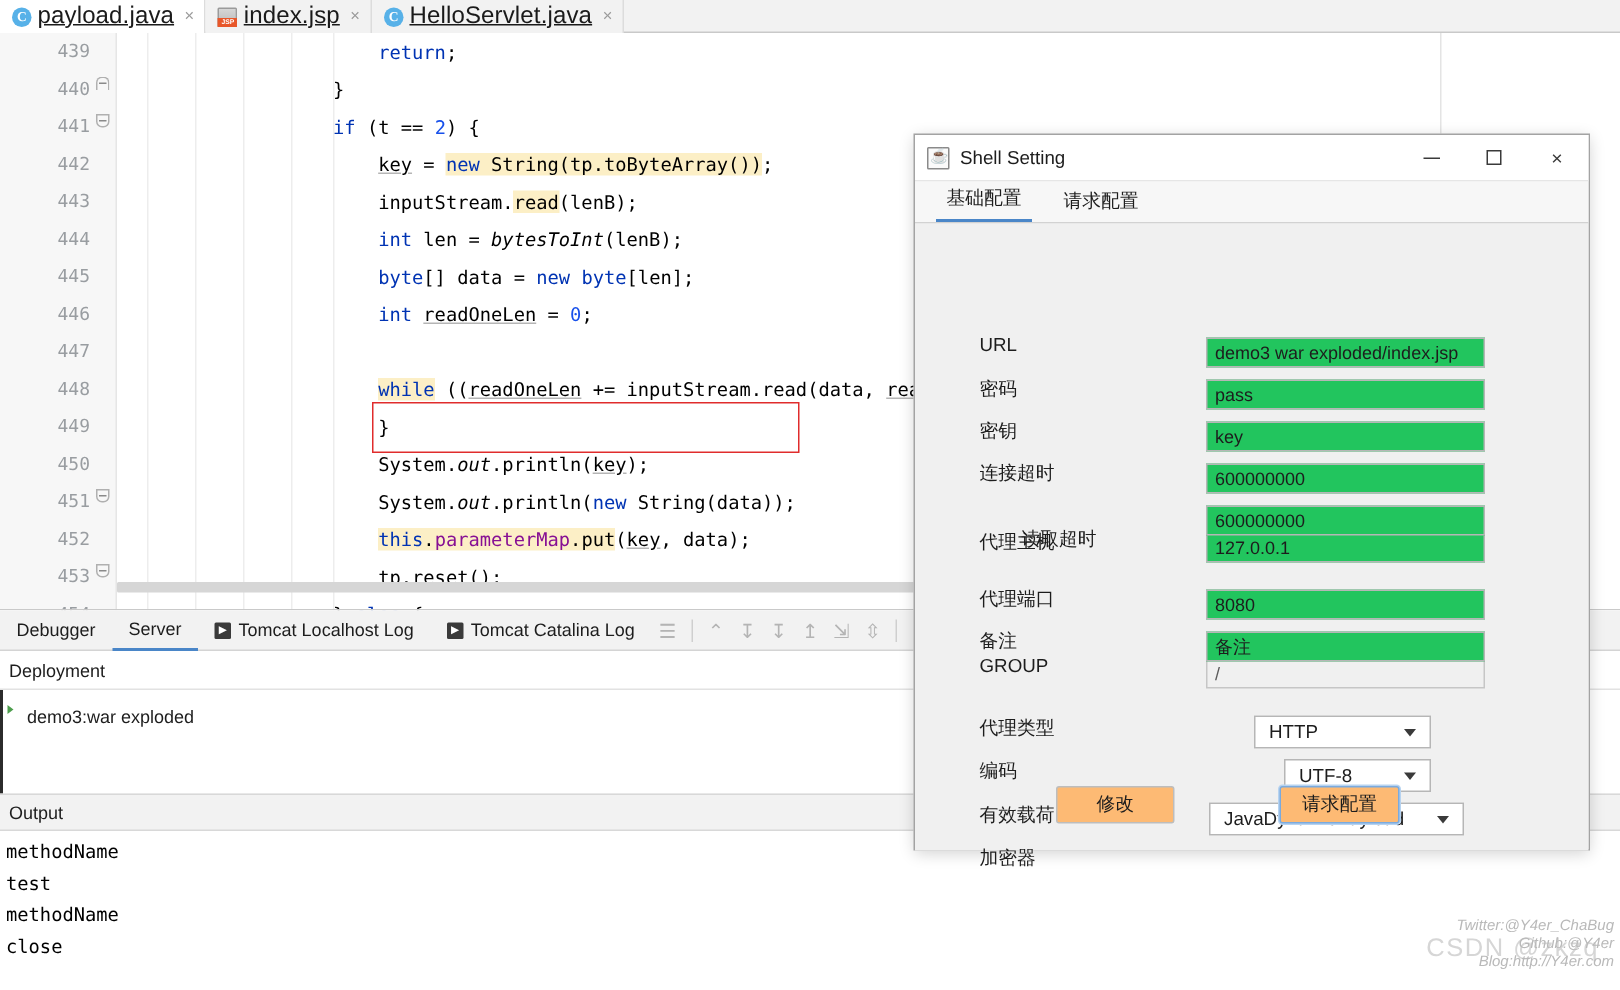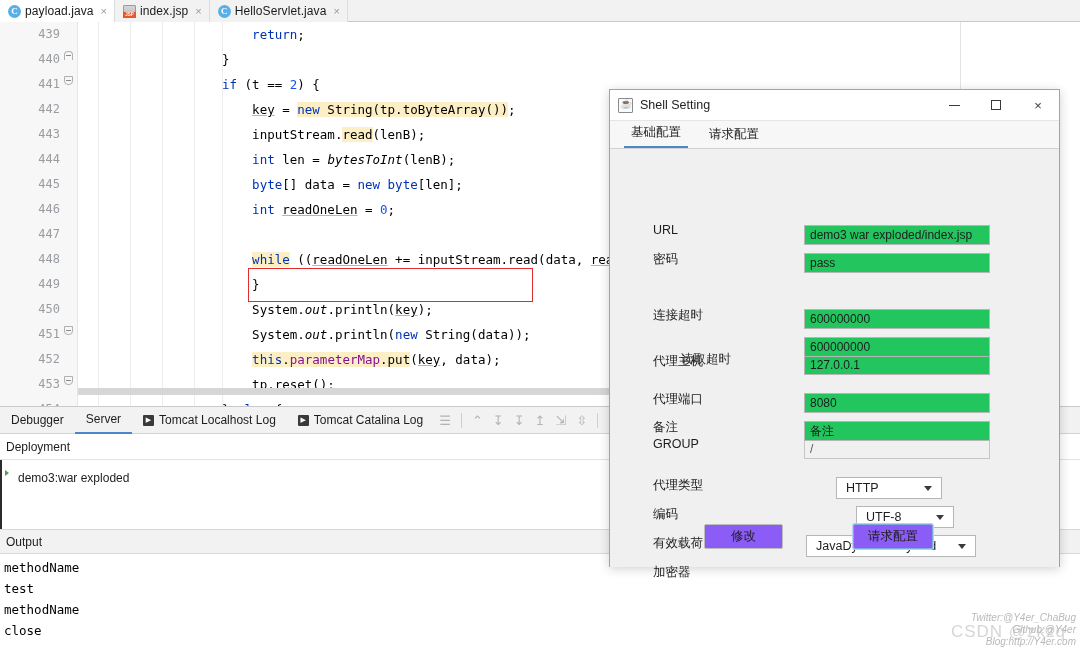--- a/index.html
+++ b/index.html
@@ -19,21 +19,21 @@
     display: flex; align-items: stretch;
   }
   .tab {
     display: flex; align-items: center; gap: 4px;
     padding: 0 7px 0 8px; height: 22px;
     font-size: 12px; color: #1a1a1a; background: #f2f2f2;
     border-right: 1px solid #dcdcdc;
     white-space: nowrap;
   }
   .tab.active { background: #ffffff; }
-  .tab .tname { font-size: 12px; letter-spacing: .1px; }
+  .tab .tname { font-size: 16px; letter-spacing: .1px; text-decoration: underline; }
   .tab .tclose { color: #9a9a9a; font-size: 11px; margin-left: 3px; }
   .ico-class {
     width: 13px; height: 13px; border-radius: 50%;
     background: #57b1e8; color: #fff; font-size: 9px; font-weight: bold;
     display: inline-flex; align-items: center; justify-content: center;
     font-family: "Liberation Serif", serif;
   }
   .ico-jsp {
     width: 13px; height: 13px; position: relative;
     background: linear-gradient(#d6d6d6,#b9b9b9);
@@ -227,21 +227,21 @@
   }
   .fcombo .cv { flex: 1; }
   .caret {
     width: 0; height: 0; margin-right: 9px;
     border-left: 4.5px solid transparent; border-right: 4.5px solid transparent;
     border-top: 5px solid #3a3a3a;
   }
 
   .dlg-actions { position: absolute; left: 0; top: 375px; width: 451px; height: 30px; }
   .abtn {
-    position: absolute; height: 25px; background: #8b5cf6; border: 1px solid #bdbdbd;
+    position: absolute; height: 25px; background: #fdba74; border: 1px solid #bdbdbd;
     border-radius: 2px; display: flex; align-items: center; justify-content: center;
     font-size: 12.5px; color: #1d1d1d;
   }
   .abtn.primary { border: 1px solid #7aaade; box-shadow: 0 0 0 1px #b7d3f0; }
 </style>
 </head>
 <body>
 
 <div id="root">
 
@@ -406,21 +406,21 @@
         </div>
         <div class="frow" style="top: 355px; height: 26px;">
           <span class="flabel" style="top: 2px;">编码</span>
           <div class="fcombo" style="left: 246px; width: 98px;">
             <span class="cv">UTF-8</span>
             <span class="caret"></span>
           </div>
         </div>
         <div class="frow" style="top: 326px; height: 26px;">
           <span class="flabel" style="top: 2px;">代理类型</span>
-          <div class="fcombo" style="left: 226px; width: 106px;">
+          <div class="fcombo" style="left: 226px; width: 118px;">
             <span class="cv">HTTP</span>
             <span class="caret"></span>
           </div>
         </div>
         <div class="frow" style="top: 288px;">
           <span class="flabel" style="top: 0px;">GROUP</span>
           <div class="finput disabled" style="left: 194px; width: 186px;">/</div>
         </div>
         <div class="frow" style="top: 270px;">
           <span class="flabel" style="top: 0px;">备注</span>
@@ -435,20 +435,24 @@
           <div class="finput" style="left: 194px; width: 186px;">127.0.0.1</div>
         </div>
         <div class="frow" style="top: 186px;">
           <span class="flabel" style="top: 16px; margin-left: 28px;">读取超时</span>
           <div class="finput" style="left: 194px; width: 186px;">600000000</div>
         </div>
         <div class="frow" style="top: 158px;">
           <span class="flabel" style="top: 0px;">连接超时</span>
           <div class="finput" style="left: 194px; width: 186px;">600000000</div>
         </div>
+        <div class="frow" style="top: 130px;">
+          <span class="flabel" style="top: 0px;">密钥</span>
+          <div class="finput" style="left: 194px; width: 186px;">key</div>
+        </div>
         <div class="frow" style="top: 102px;">
           <span class="flabel" style="top: 0px;">密码</span>
           <div class="finput" style="left: 194px; width: 186px;">pass</div>
         </div>
         <div class="frow" style="top: 74px;">
           <span class="flabel" style="top: 0px;">URL</span>
           <div class="finput" style="left: 194px; width: 186px;">demo3 war exploded/index.jsp</div>
         </div>
       <div class="dlg-actions">
         <div class="abtn" style="left:94px; top:0; width:79px;">修改</div>

